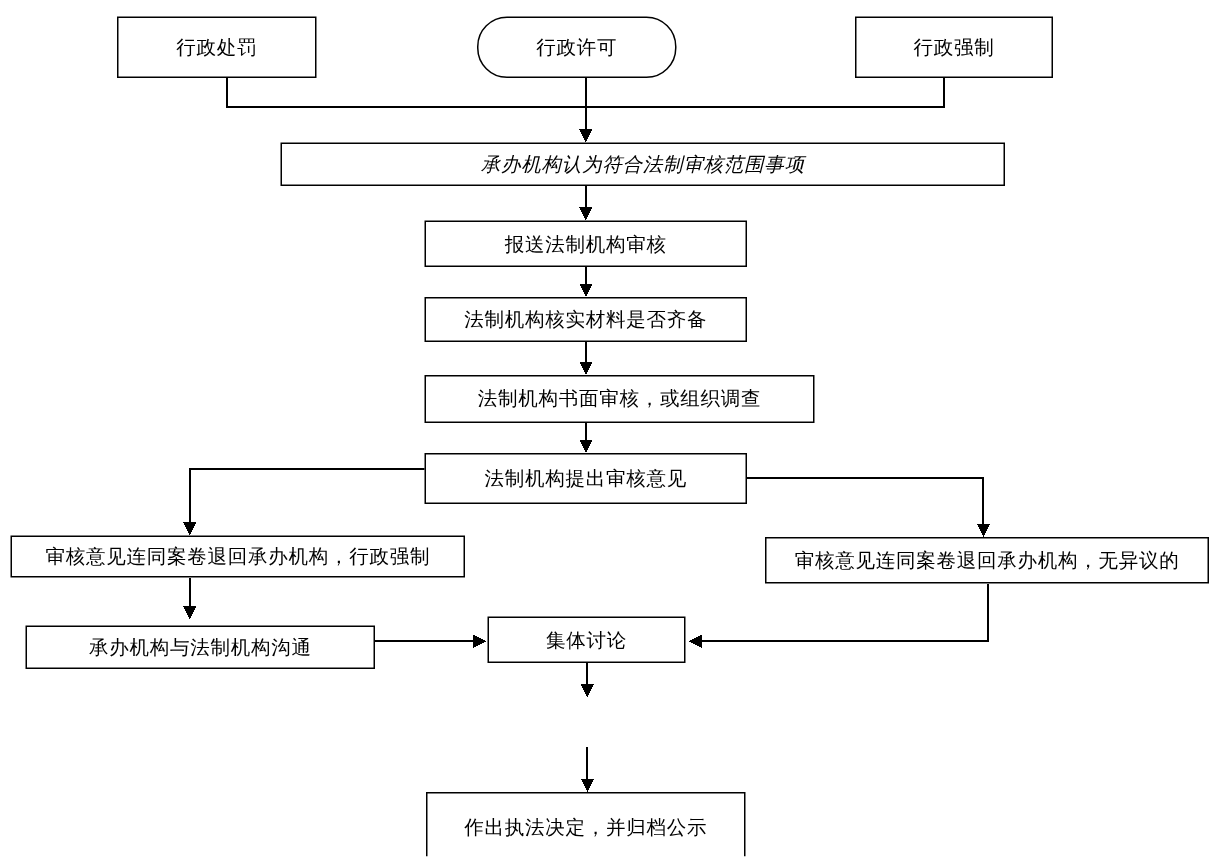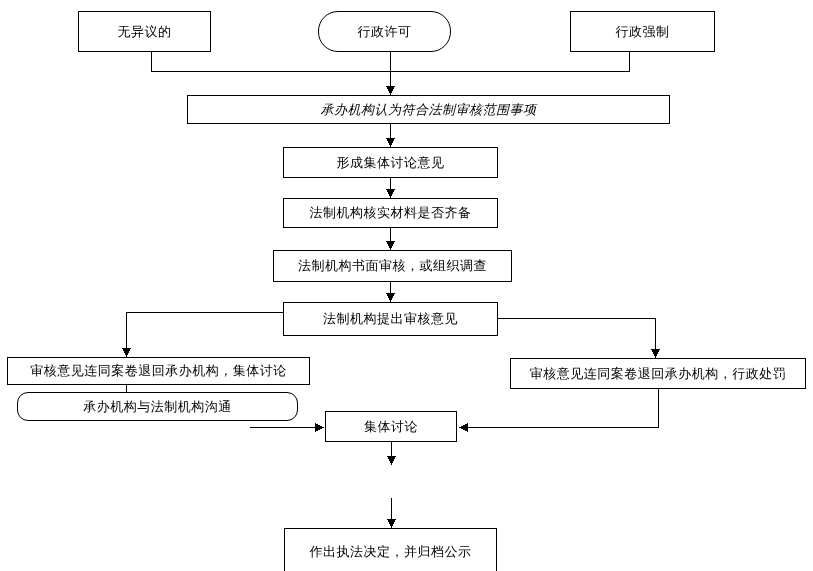--- a/index.html
+++ b/index.html
@@ -111,31 +111,31 @@
       <path d="M391.5 442 L391.5 456"></path>
       <polygon points="387,456 396,456 391.5,465"></polygon>
     </g>
 
     <g>
       <path d="M391.5 498 L391.5 519"></path>
       <polygon points="387,519 396,519 391.5,528"></polygon>
     </g>
   </svg>
 
-  <div class="node" style="left:78px;  top:11px;  width:133px; height:41px;">无异议的</div>
+  <div class="node" style="left:78px;  top:11px;  width:133px; height:41px;">行政处罚</div>
   <div class="node" style="left:318px; top:11px;  width:133px; height:41px;border-radius:20px;">行政许可</div>
-  <div class="node" style="left:570px; top:11px;  width:145px; height:41px;">行政强制</div>
+  <div class="node" style="left:570px; top:11px;  width:132px; height:41px;">行政强制</div>
 
   <div class="node" style="left:187px; top:95px;  width:483px; height:29px;font-style:italic;">承办机构认为符合法制审核范围事项</div>
-  <div class="node" style="left:283px; top:147px; width:215px; height:31px;">形成集体讨论意见</div>
+  <div class="node" style="left:283px; top:147px; width:215px; height:31px;">报送法制机构审核</div>
   <div class="node" style="left:283px; top:198px; width:215px; height:30px;">法制机构核实材料是否齐备</div>
-  <div class="node" style="left:273px; top:250px; width:239px; height:32px;">法制机构书面审核，或组织调查</div>
+  <div class="node" style="left:283px; top:250px; width:260px; height:32px;">法制机构书面审核，或组织调查</div>
   <div class="node" style="left:283px; top:302px; width:215px; height:34px;">法制机构提出审核意见</div>
 
-  <div class="node" style="left:7px;   top:357px; width:303px; height:28px;">审核意见连同案卷退回承办机构，集体讨论</div>
-  <div class="node" style="left:510px; top:358px; width:296px; height:31px;">审核意见连同案卷退回承办机构，行政处罚</div>
+  <div class="node" style="left:7px;   top:357px; width:303px; height:28px;">审核意见连同案卷退回承办机构，行政强制</div>
+  <div class="node" style="left:510px; top:358px; width:296px; height:31px;">审核意见连同案卷退回承办机构，无异议的</div>
 
-  <div class="node" style="left:17px;  top:392px; width:281px; height:29px;border-radius:11px;">承办机构与法制机构沟通</div>
+  <div class="node" style="left:17px;  top:417px; width:233px; height:29px;">承办机构与法制机构沟通</div>
   <div class="node" style="left:325px; top:411px; width:132px; height:31px;">集体讨论</div>
 
   <div class="node" style="left:284px; top:528px; width:213px; height:47px;">作出执法决定，并归档公示</div>
 
 </div>
 
 </body></html>

